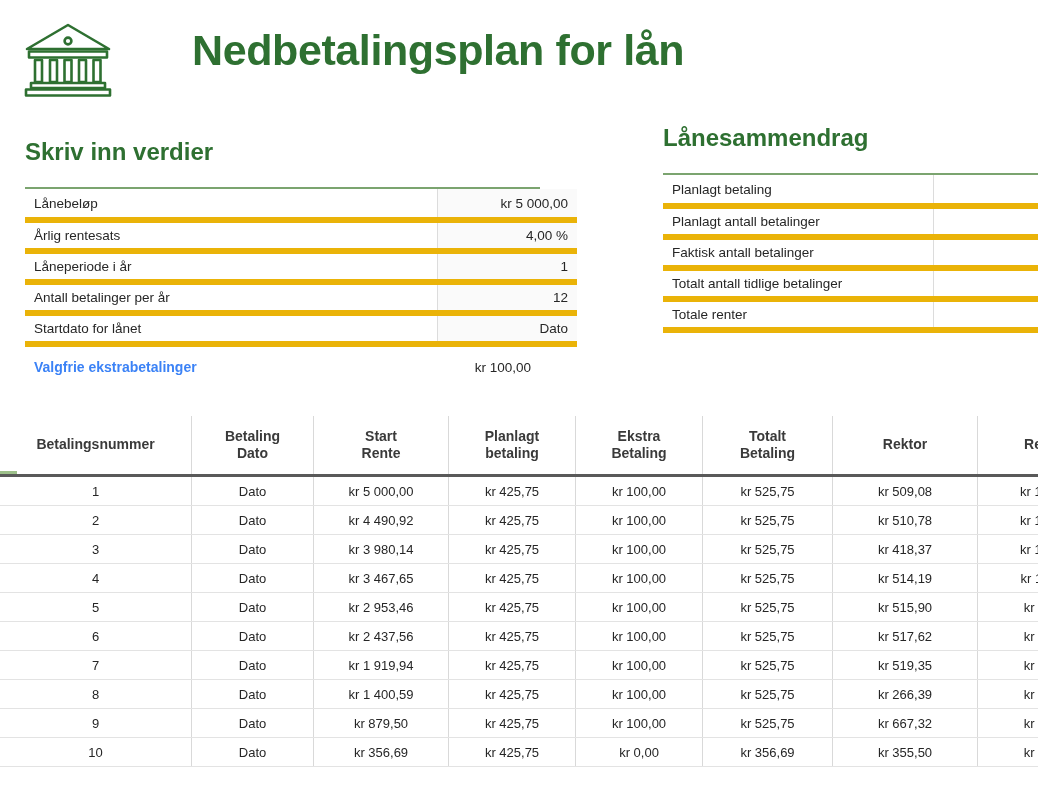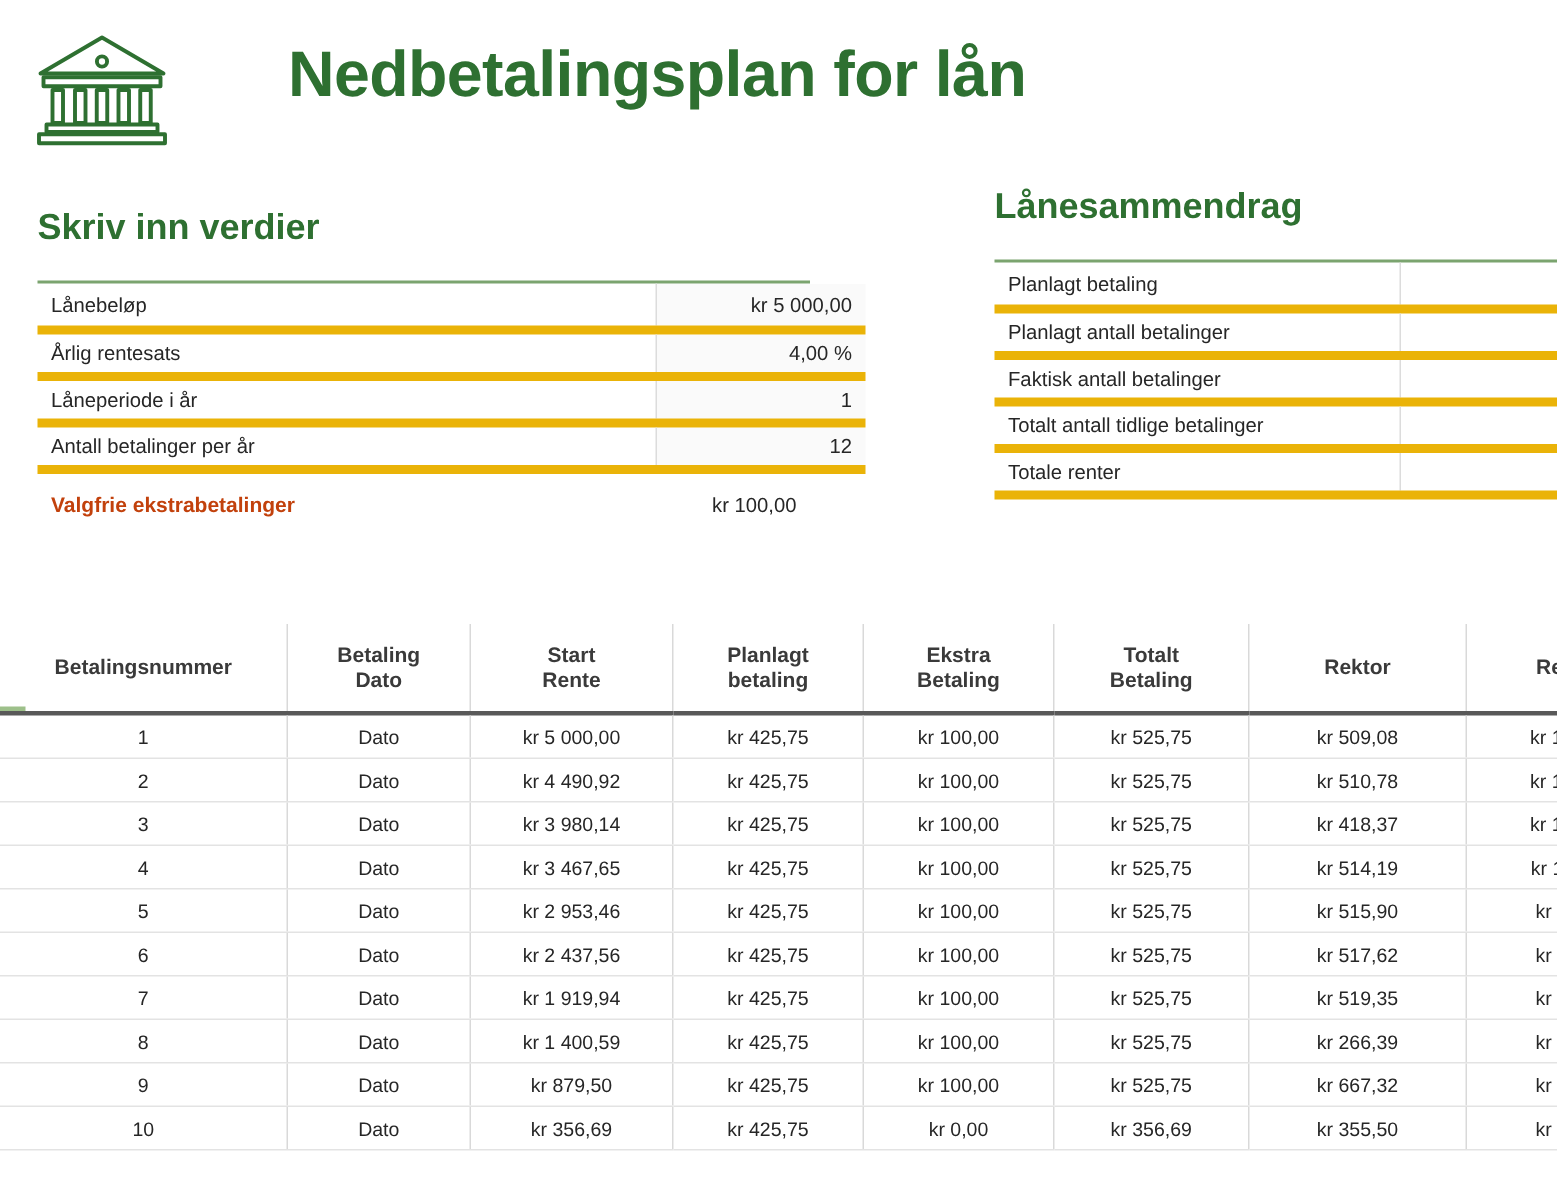--- a/index.html
+++ b/index.html
@@ -103,21 +103,21 @@
   .panel-extra {
     display: flex;
     align-items: center;
     height: 40px;
     padding: 0 9px;
     box-sizing: border-box;
   }
   .panel-extra .pe-label {
     font-size: 14px;
     font-weight: bold;
-    color: #c2410c;
+    color: #3b82f6;
     white-space: nowrap;
     flex: 1 1 auto;
   }
   .panel-extra .pe-value {
     font-size: 13.5px;
     color: #262626;
     text-align: right;
     white-space: nowrap;
     flex: 0 0 112px;
   }
@@ -214,20 +214,24 @@
         <td class="kv-value">4,00 %</td>
       </tr>
       <tr>
         <td class="kv-label">Låneperiode i år</td>
         <td class="kv-value">1</td>
       </tr>
       <tr>
         <td class="kv-label">Antall betalinger per år</td>
         <td class="kv-value">12</td>
       </tr>
+      <tr>
+        <td class="kv-label">Startdato for lånet</td>
+        <td class="kv-value">Dato</td>
+      </tr>
     </tbody>
   </table>
   <div class="panel-extra">
     <span class="pe-label">Valgfrie ekstrabetalinger</span>
     <span class="pe-value">kr 100,00</span>
   </div>
 </div>
 
 <div class="panel panel-summary">
   <div class="panel-title">Lånesammendrag</div>

